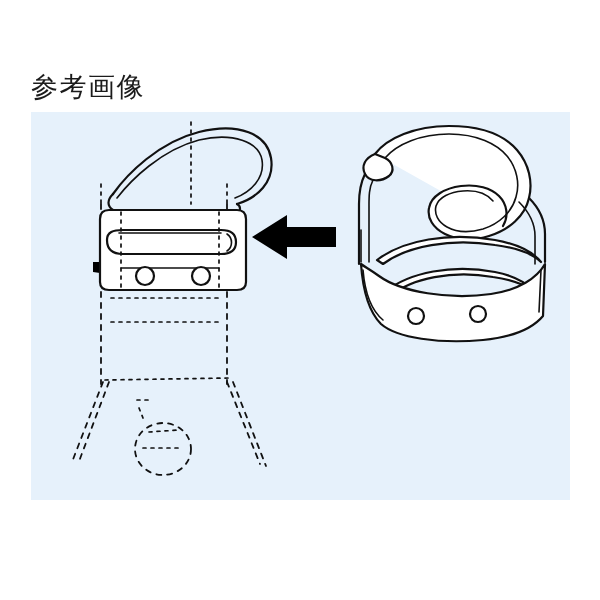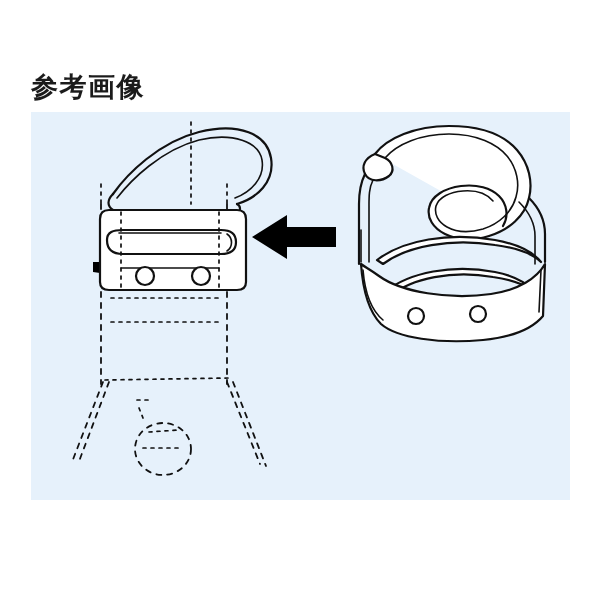--- a/index.html
+++ b/index.html
@@ -19,21 +19,21 @@
     width: 600px;
     height: 600px;
     background: #ffffff;
   }
   .page-title {
     position: absolute;
     left: 31px;
     top: 70px;
     font-size: 27px;
     line-height: 34px;
-    font-weight: 700;
+    font-weight: 400;
     color: #1b1b1b;
     letter-spacing: 1.5px;
     white-space: nowrap;
     font-family: "DejaVu Sans", "Liberation Sans", sans-serif;
   }
   .figure-panel {
     position: absolute;
     left: 31px;
     top: 112px;
     width: 539px;

